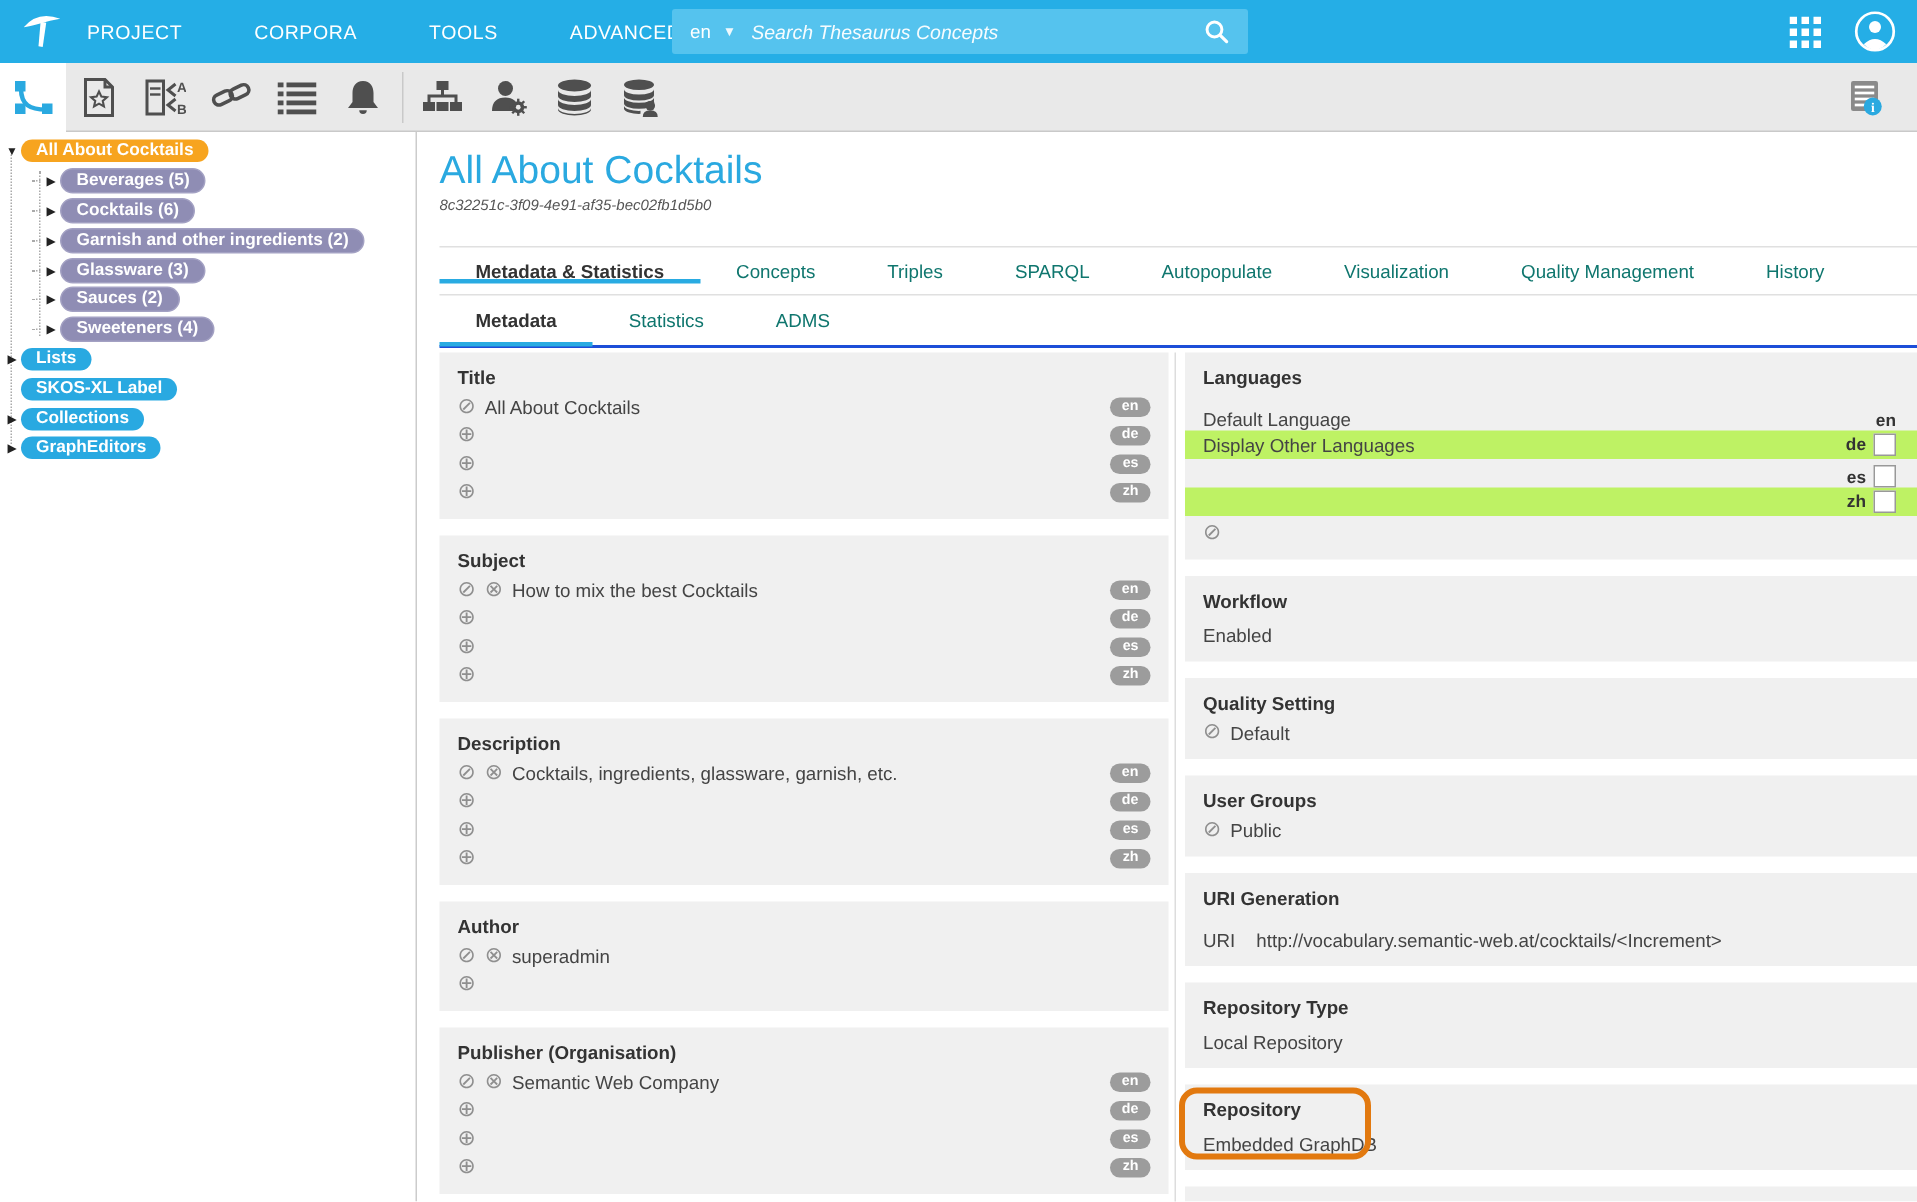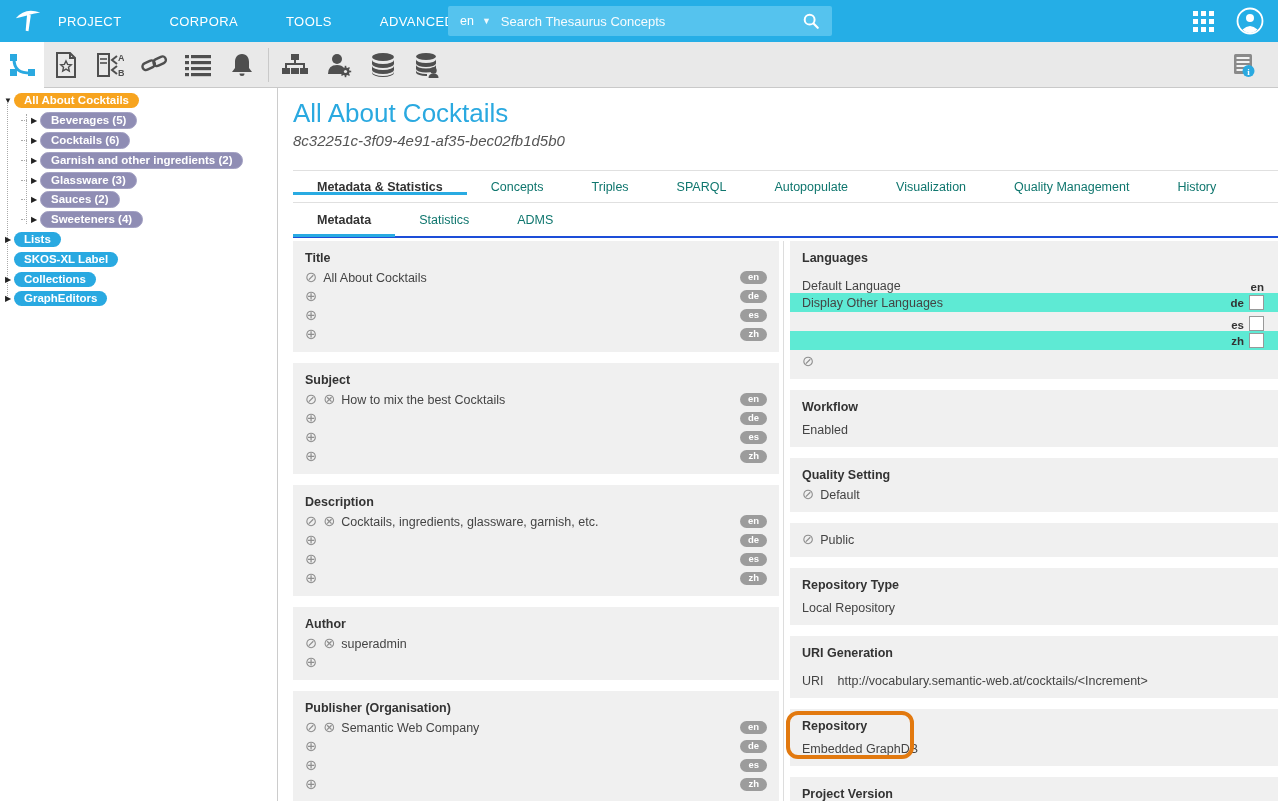--- a/index.html
+++ b/index.html
@@ -9,21 +9,21 @@
   
   .topbar { height:42px; background:#25aee6; display:flex; align-items:center; position:relative; }
   .logo { width:56px; display:flex; align-items:center; justify-content:center; cursor:pointer; }
   .topnav { display:flex; gap:48px; margin-left:2px; }
   .topnav .nav-item { color:#fff; font-size:13px; letter-spacing:.4px; cursor:pointer; }
   .searchwrap { position:absolute; left:448px; top:6px; width:384px; height:30px;
     background:#55c3ee; border-radius:2px; display:flex; align-items:center; color:#fff; }
   .search-lang { font-size:12.5px; padding:0 8px 0 12px; }
   .search-caret { font-size:9px; padding-right:10px; opacity:.9; }
   .search-input { flex:1; background:transparent; border:none; outline:none; color:#fff;
-    font-size:13px; font-family:inherit; }
+    font-size:13px; font-family:inherit;font-style:italic; }
   .search-input::placeholder { color:#fff; opacity:.95; }
   .search-btn { padding:0 12px; display:flex; align-items:center; cursor:pointer; }
   .topbar-right { position:absolute; right:14px; top:0; height:42px; display:flex; align-items:center; gap:22px; }
   .iconbtn { cursor:pointer; display:flex; align-items:center; justify-content:center; }
 
   
   .toolbar { height:46px; background:#e9e9e9; border-bottom:1px solid #c9c9c9;
     display:flex; align-items:center; position:relative; }
   .tool { width:44px; height:46px; display:flex; align-items:center; justify-content:center; cursor:pointer; }
   .tool.active { background:#fff; }
@@ -43,21 +43,21 @@
   .lvl0 { padding-left:2px; } .lvl1 { padding-left:21px; }
   .expander { width:12px; font-size:8px; color:#222; cursor:pointer; flex:none; text-align:center; }
   .pill { color:#fff; font-size:11.5px; font-weight:600; padding:1px 10px 2px; border-radius:10px;
     white-space:nowrap; cursor:pointer; }
   .pill-orange { background:#f7a41f; }
   .pill-purple { background:#8f8db4; border:1px solid #a3a1c3; }
   .pill-blue   { background:#29a9e1; }
 
   
   .page-title { color:#2aa9e0; font-size:26px; font-weight:400; margin-top:10px; }
-  .uuid { font-size:15px; font-style:italic; color:#555; margin-top:3px; }
+  .uuid { font-size:10px; font-style:italic; color:#555; margin-top:3px; }
   .tabbar { display:flex; border-top:1px solid #e0e0e0; border-bottom:1px solid #e0e0e0;
     margin-top:21px; height:33px; align-items:center; }
   .tab { font-size:12.5px; color:#0f766e; display:flex; align-items:center; padding:0 24px;
     cursor:pointer; position:relative; }
   .tab.active { color:#333; font-weight:bold; }
   .tab.active::after { content:""; position:absolute; left:0; right:0; bottom:-1px; height:3px; background:#29abe2; }
   .subtabbar { display:flex; height:35px; border-bottom:2px solid #1d4ed8; align-items:stretch; }
 
   
   .cols { display:flex; margin-top:3px; }
@@ -65,21 +65,21 @@
   .col-right { flex:1; border-left:1px solid #ddd; margin-left:4px; padding-left:6px; }
   .panel { background:#f0f0f0; margin-bottom:11px; padding:7px 12px 8px; position:relative; }
   .panel-h { font-size:12.5px; font-weight:bold; color:#333; line-height:20px; }
   .prow { display:flex; align-items:center; height:19px; font-size:12.5px; color:#444; }
   .rowicon { font-size:14.5px; color:#8f8f8f; margin-right:6px; cursor:pointer; line-height:1; }
   .lang-badge { margin-left:auto; background:#9c9c9c; color:#fff; font-size:9.5px; font-weight:bold;
     padding:1px 8px 2px; border-radius:8px; line-height:1.1; }
   .val-gap { margin-right:6px; }
 
   .langrow { display:flex; align-items:center; height:19px; font-size:12.5px; color:#444; padding-right:2px; }
-  .langrow.white { background:#5eead4; margin:0 -12px; padding:0 14px 0 12px; }
+  .langrow.white { background:#bef264; margin:0 -12px; padding:0 14px 0 12px; }
   .langrow.gray  { margin:0 -12px; padding:0 14px 0 12px;align-items:flex-end; }
   .langcode { margin-left:auto; font-weight:bold; color:#333; font-size:11.5px; }
   .cb { appearance:none; width:15px; height:15px; border:1px solid #999; background:#fff;
     margin-left:5px; cursor:pointer; }
 
   .highlight-box { position:absolute; left:-4px; top:2px; width:128px; height:48px;
     border:4px solid #e2790f; border-radius:12px; pointer-events:none; }
 
   svg { display:block; }
 </style>
@@ -493,42 +493,43 @@
 
         <div class="panel">
           <div class="panel-h">Quality Setting</div>
           <div class="prow">
             <span class="rowicon">⊘</span>
             <span>Default</span>
           </div>
         </div>
 
         <div class="panel">
+          <div class="panel-h">User Groups</div>
           <div class="prow">
             <span class="rowicon">⊘</span>
             <span>Public</span>
-          </div>
-        </div>
-
-        <div class="panel">
-          <div class="panel-h">Repository Type</div>
-          <div class="prow" style="margin-top:3px">
-            <span>Local Repository</span>
           </div>
         </div>
 
         <div class="panel">
           <div class="panel-h">URI Generation</div>
           <div class="prow" style="margin-top:8px">
             <span class="val-gap" style="margin-right:14px">URI</span>
             <span>http://vocabulary.semantic-web.at/cocktails/&lt;Increment&gt;</span>
           </div>
         </div>
 
         <div class="panel">
+          <div class="panel-h">Repository Type</div>
+          <div class="prow" style="margin-top:3px">
+            <span>Local Repository</span>
+          </div>
+        </div>
+
+        <div class="panel">
           <div class="highlight-box"></div>
           <div class="panel-h">Repository</div>
           <div class="prow" style="margin-top:3px">
             <span>Embedded GraphDB</span>
           </div>
         </div>
 
         <div class="panel">
           <div class="panel-h">Project Version</div>
 

